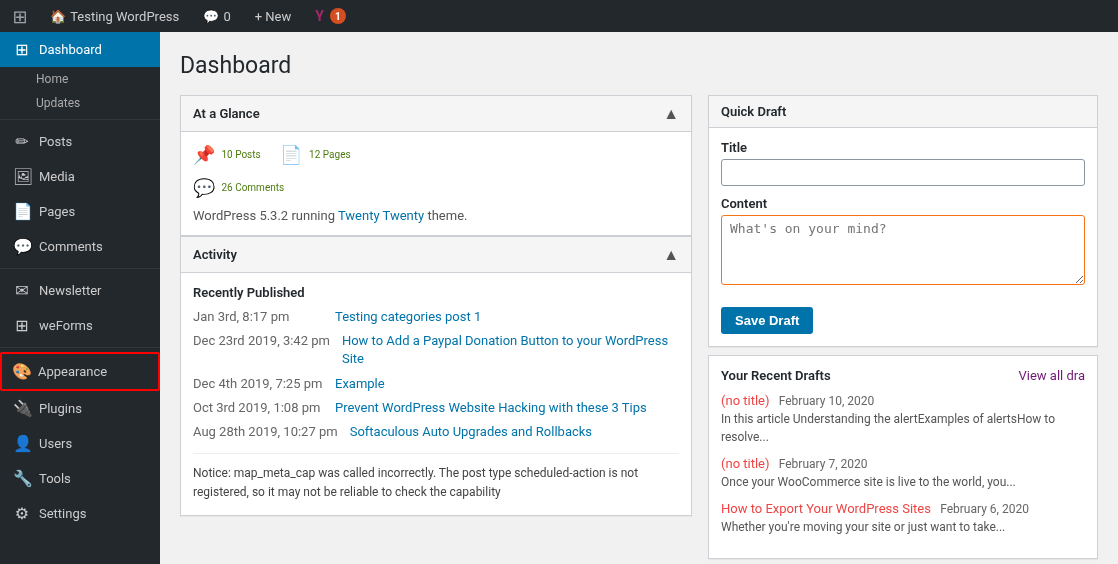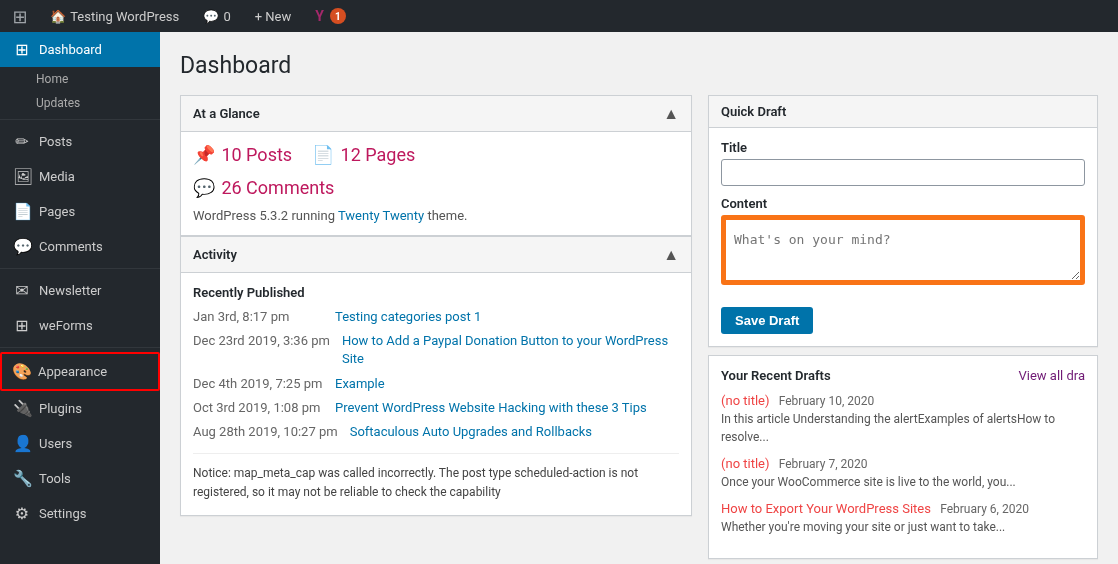--- a/index.html
+++ b/index.html
@@ -142,21 +142,21 @@
       display: flex;
       gap: 20px;
       margin-bottom: 12px;
     }
     .glance-stat {
       display: flex;
       align-items: center;
       gap: 6px;
       font-size: 13px;
     }
-    .glance-stat a { color: #be185d; text-decoration: none; font-size: 18px; }
+    .glance-stat a { color: #4d7c0f; text-decoration: none; font-size: 10px; }
     .glance-icon { font-size: 18px; color: #82878c; }
     .glance-stat-comments {
       margin-bottom: 10px;
     }
     .glance-description { font-size: 13px; color: #555; }
     .glance-description a { color: #0073aa; text-decoration: none; }
 
     
     .activity-subtitle {
       font-weight: 600;
@@ -196,23 +196,23 @@
       border-radius: 3px;
       padding: 5px 8px;
       font-size: 13px;
       color: #333;
       background: #fff;
       margin-bottom: 10px;
       outline: none;
     }
     .form-textarea {
       width: 100%;
-      border: 5px solid #f97316;
+      border: 1px solid #f97316;
       border-radius: 3px;
-      padding: 12px 8px;
+      padding: 5px 8px;
       font-size: 13px;
       color: #888;
       background: #fff;
       margin-bottom: 10px;
       min-height: 70px;
       resize: vertical;
       outline: none;
     }
     .save-draft-btn {
       background: #0073aa;
@@ -367,21 +367,21 @@
             <span class="widget-header-toggle">▲</span>
           </div>
           <div class="widget-body">
             <div class="activity-subtitle">Recently Published</div>
 
             <div class="activity-row">
               <span class="activity-date">Jan 3rd, 8:17 pm</span>
               <a href="#" class="activity-link">Testing categories post 1</a>
             </div>
             <div class="activity-row">
-              <span class="activity-date">Dec 23rd 2019, 3:36 pm</span>
+              <span class="activity-date">Dec 23rd 2019, 3:42 pm</span>
               <a href="#" class="activity-link">How to Add a Paypal Donation Button to your WordPress Site</a>
             </div>
             <div class="activity-row">
               <span class="activity-date">Dec 4th 2019, 7:25 pm</span>
               <a href="#" class="activity-link">Example</a>
             </div>
             <div class="activity-row">
               <span class="activity-date">Oct 3rd 2019, 1:08 pm</span>
               <a href="#" class="activity-link">Prevent WordPress Website Hacking with these 3 Tips</a>
             </div>

